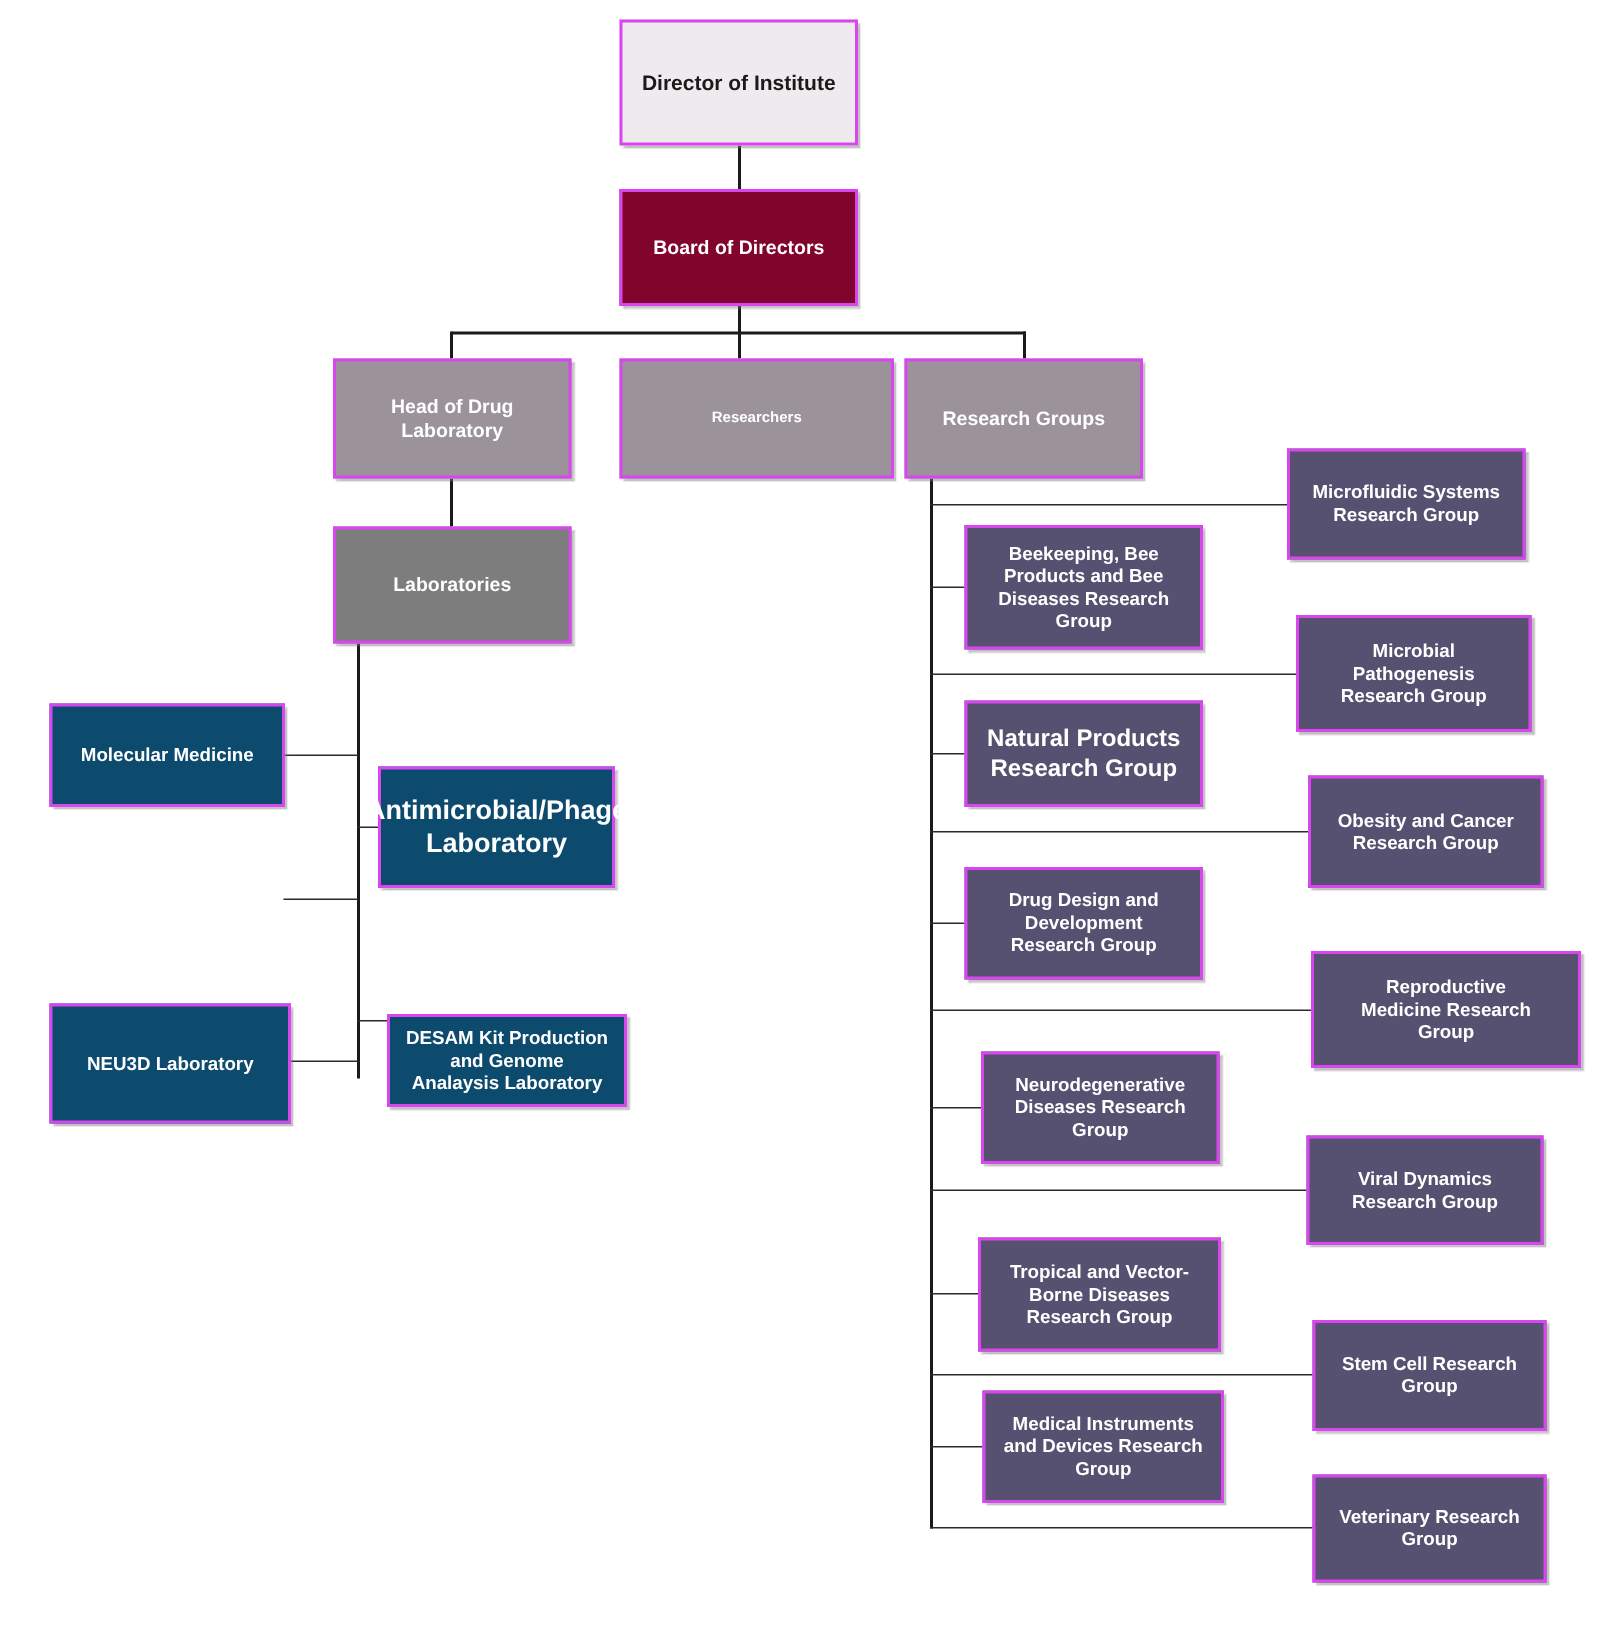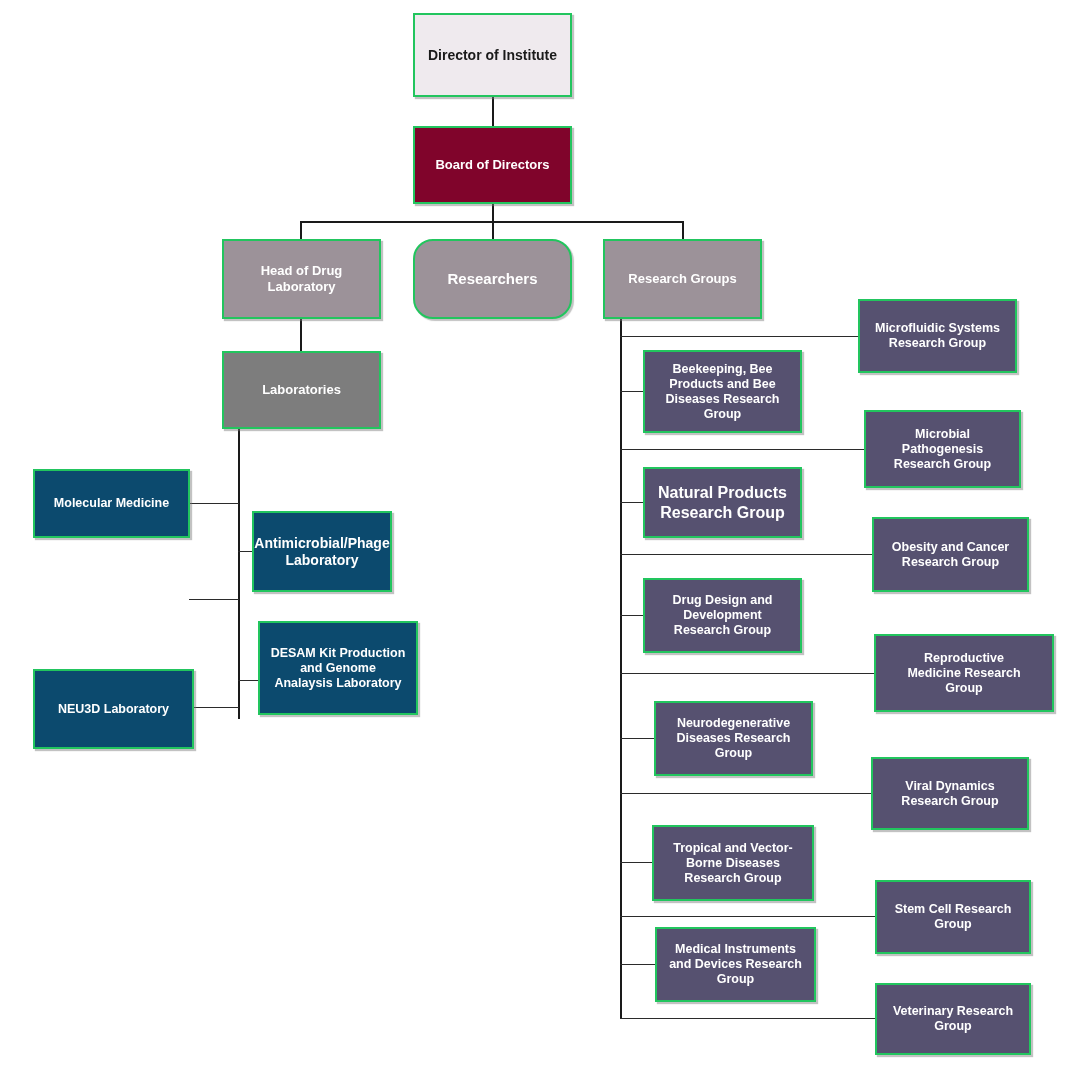--- a/index.html
+++ b/index.html
@@ -13,21 +13,21 @@
   #chart {
     position: relative;
     width: 1067px;
     height: 1086px;
     background: #ffffff;
     overflow: hidden;
   }
   .node {
     position: absolute;
     box-sizing: border-box;
-    border: 2px solid #22c55e;
+    border: 2px solid #d946ef;
     display: flex;
     align-items: center;
     justify-content: center;
     text-align: center;
     font-weight: bold;
     line-height: 1.2;
     color: #ffffff;
     box-shadow: 2px 2px 1px rgba(120,120,120,0.45);
     z-index: 3;
   }
@@ -107,47 +107,47 @@
 
   <div class="node t-board" style="left:413px; top:126px; width:159px; height:78px; font-size:13px;">
     <span>Board of Directors</span>
   </div>
 
   <div class="node t-mid" style="left:222px; top:239px; width:159px; height:80px; font-size:13px;">
     <span>Head of Drug
 Laboratory</span>
   </div>
 
-  <div class="node t-mid" style="left:413px; top:239px; width:159px; height:80px; font-size:15px;border-radius:20px;">
+  <div class="node t-mid" style="left:413px; top:239px; width:183px; height:80px; font-size:10px;">
     <span>Researchers</span>
   </div>
 
   <div class="node t-mid" style="left:603px; top:239px; width:159px; height:80px; font-size:13px;">
     <span>Research Groups</span>
   </div>
 
   <div class="node t-labs" style="left:222px; top:351px; width:159px; height:78px; font-size:13px;">
     <span>Laboratories</span>
   </div>
 
   <div class="node t-lab" style="left:33px; top:469px; width:157px; height:69px; font-size:12.5px;">
     <span>Molecular Medicine</span>
   </div>
 
 
   <div class="node t-lab" style="left:33px; top:669px; width:161px; height:80px; font-size:12.5px;">
     <span>NEU3D Laboratory</span>
   </div>
 
-  <div class="node t-lab" style="left:252px; top:511px; width:140px; height:81px; font-size:14px;">
+  <div class="node t-lab" style="left:252px; top:511px; width:158px; height:81px; font-size:18px;">
     <span>Antimicrobial/Phage
 Laboratory</span>
   </div>
 
-  <div class="node t-lab" style="left:258px; top:621px; width:160px; height:94px; font-size:12.5px;">
+  <div class="node t-lab" style="left:258px; top:676px; width:160px; height:62px; font-size:12.5px;">
     <span>DESAM Kit Production
 and Genome
 Analaysis Laboratory</span>
   </div>
 
   <div class="node t-group" style="left:643px; top:350px; width:159px; height:83px; font-size:12.5px;">
     <span>Beekeeping, Bee
 Products and Bee
 Diseases Research
 Group</span>

